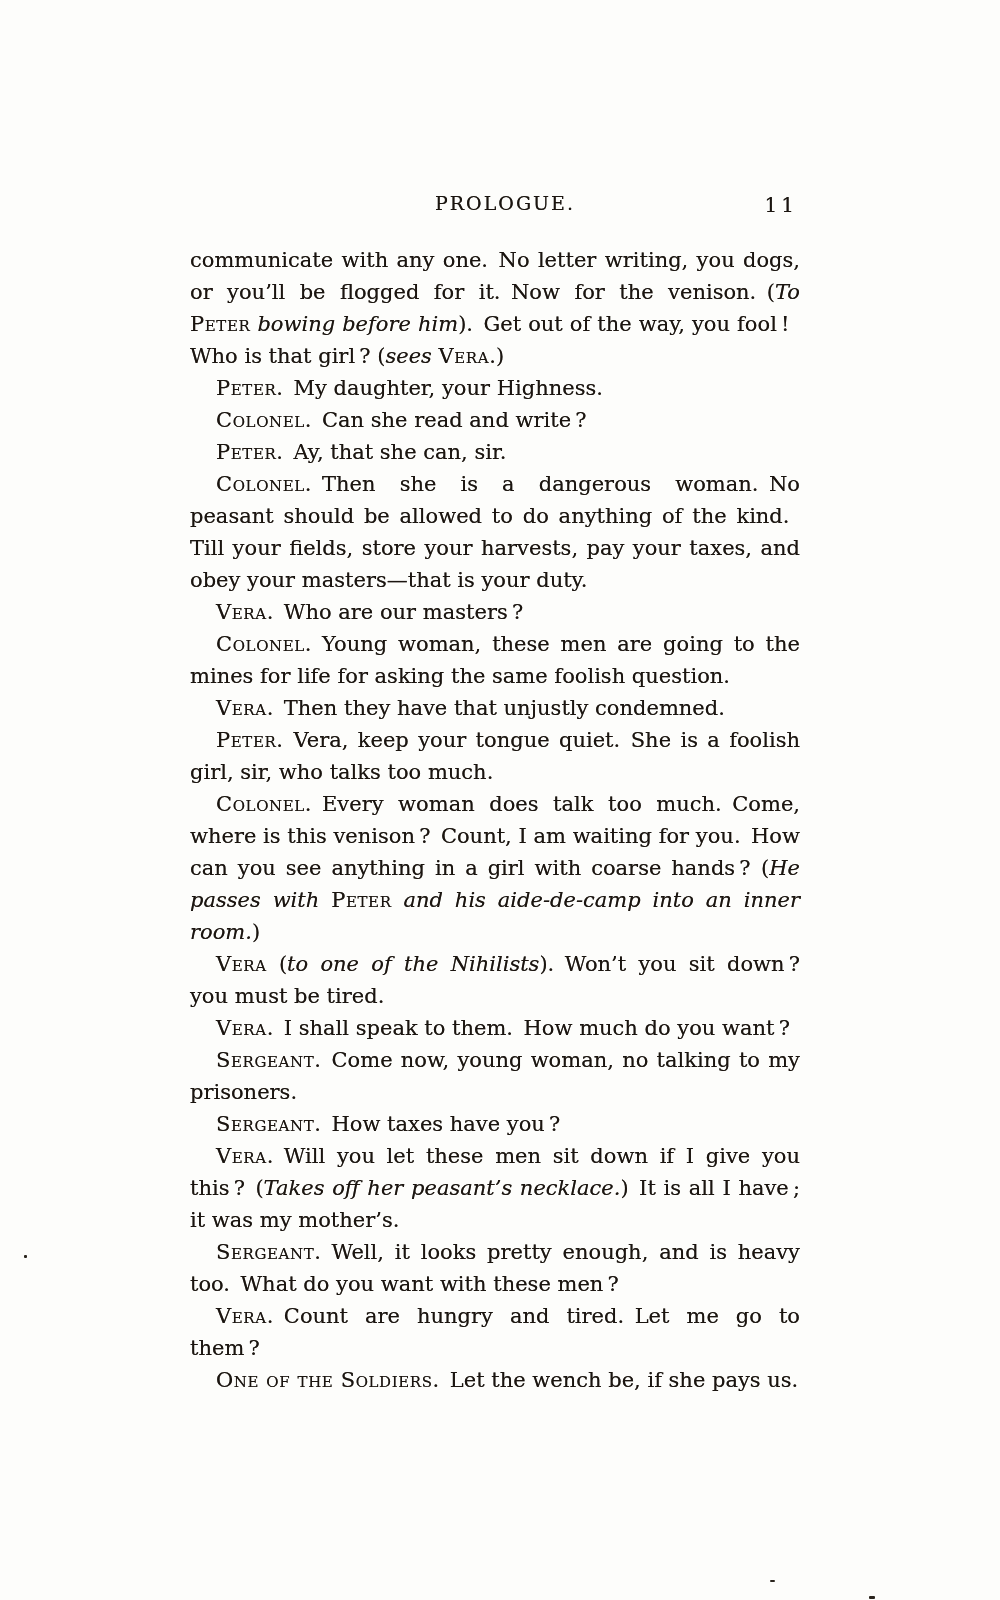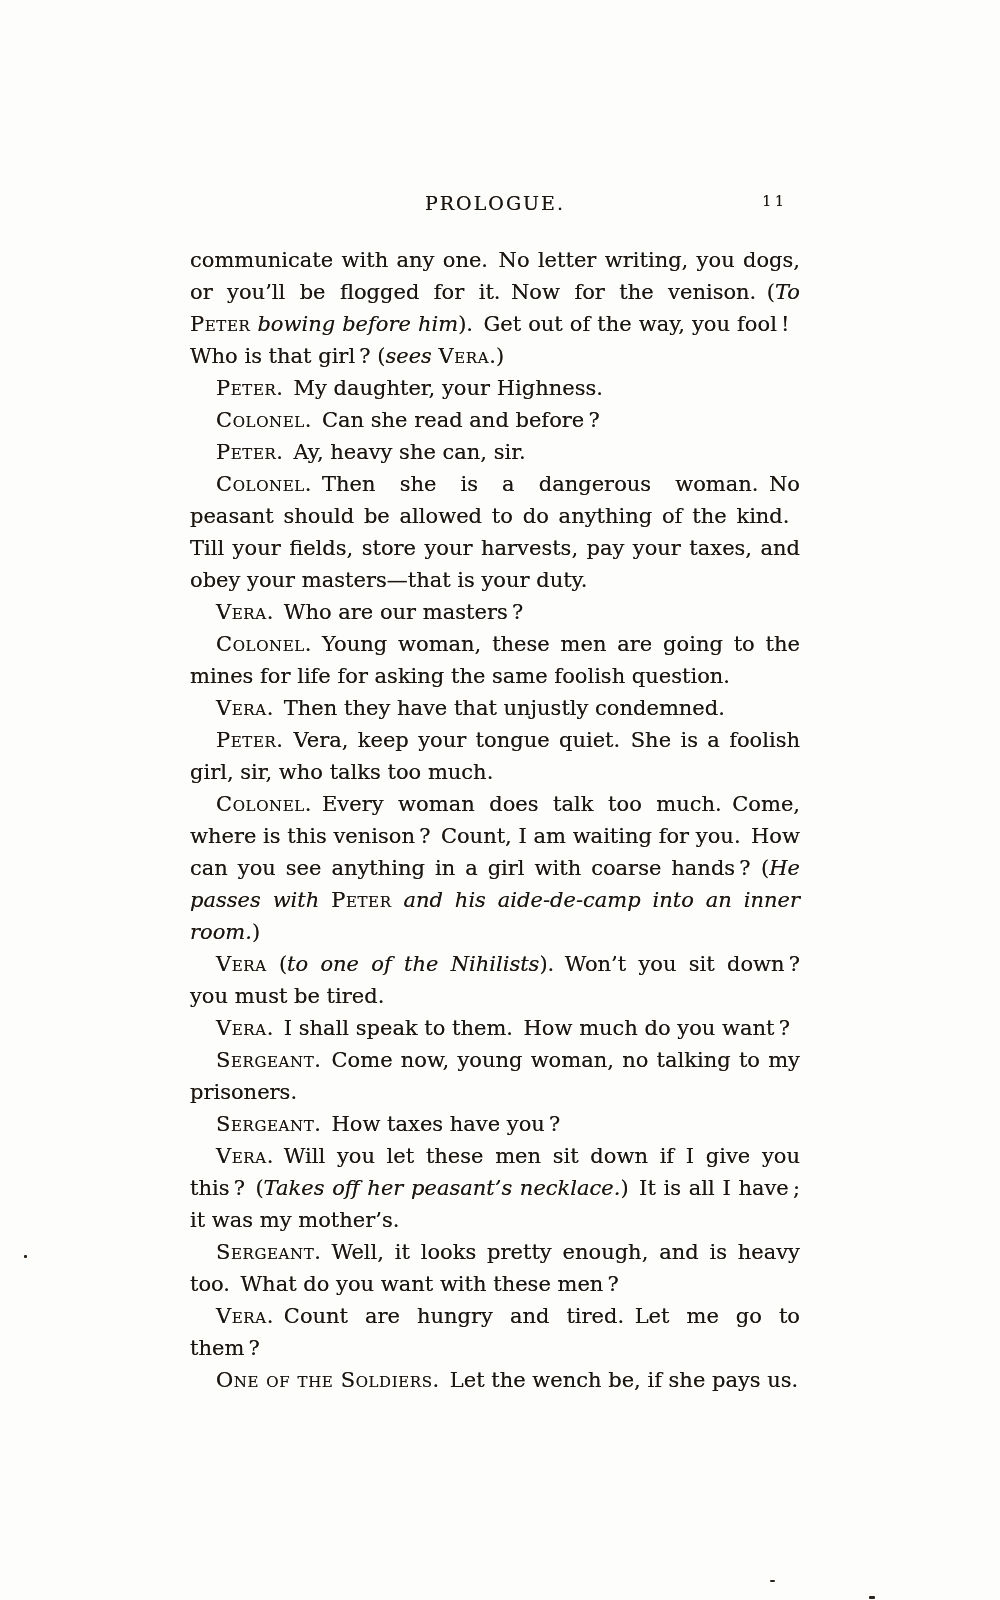--- a/index.html
+++ b/index.html
@@ -15,39 +15,39 @@
     font-family: "DejaVu Serif", "Liberation Serif", serif;
     overflow: hidden;
   }
   .sheet {
     position: absolute;
     inset: 0;
   }
   .running-header {
     position: absolute;
     top: 192px;
-    left: 190px;
+    left: 200px;
     width: 610px;
     height: 30px;
     font-size: 19px;
   }
   .header-title {
     position: absolute;
     left: 0;
     right: 0;
     text-align: center;
     letter-spacing: 2px;
     text-shadow: 0 0 0.4px rgba(20,15,8,0.7);
   }
   .page-number {
     position: absolute;
     right: 12px;
     top: 1px;
     letter-spacing: 4px;
-    font-size: 14px;
+    font-size: 20px;
     text-shadow: 0 0 0.4px rgba(20,15,8,0.7);
   }
   .page-text {
     position: absolute;
     top: 244px;
     left: 190px;
     width: 610px;
     font-size: 21px;
     line-height: 32px;
     text-align: justify;
@@ -82,22 +82,22 @@
 <div class="sheet">
 
   <div class="running-header">
     <div class="header-title">PROLOGUE.</div>
     <div class="page-number">11</div>
   </div>
 
   <main class="page-text">
       <p class="para"><span class="r-n">communicate with any one. No letter writing, you dogs, or you’ll be flogged for it. Now for the venison. (</span><span class="r-i">To</span><span class="r-n"> </span><span class="r-sc">Peter</span><span class="r-n"> </span><span class="r-i">bowing before him</span><span class="r-n">). Get out of the way, you fool ! Who is that girl ? (</span><span class="r-i">sees</span><span class="r-n"> </span><span class="r-sc">Vera</span><span class="r-n">.)</span></p>
       <p class="para indent"><span class="r-sc">Peter</span><span class="r-n">. My daughter, your Highness.</span></p>
-      <p class="para indent"><span class="r-sc">Colonel</span><span class="r-n">. Can she read and before ?</span></p>
-      <p class="para indent"><span class="r-sc">Peter</span><span class="r-n">. Ay, heavy she can, sir.</span></p>
+      <p class="para indent"><span class="r-sc">Colonel</span><span class="r-n">. Can she read and write ?</span></p>
+      <p class="para indent"><span class="r-sc">Peter</span><span class="r-n">. Ay, that she can, sir.</span></p>
       <p class="para indent"><span class="r-sc">Colonel</span><span class="r-n">. Then she is a dangerous woman. No peasant should be allowed to do anything of the kind. Till your fields, store your harvests, pay your taxes, and obey your masters—that is your duty.</span></p>
       <p class="para indent"><span class="r-sc">Vera</span><span class="r-n">. Who are our masters ?</span></p>
       <p class="para indent"><span class="r-sc">Colonel</span><span class="r-n">. Young woman, these men are going to the mines for life for asking the same foolish question.</span></p>
       <p class="para indent"><span class="r-sc">Vera</span><span class="r-n">. Then they have that unjustly condemned.</span></p>
       <p class="para indent"><span class="r-sc">Peter</span><span class="r-n">. Vera, keep your tongue quiet. She is a foolish girl, sir, who talks too much.</span></p>
       <p class="para indent"><span class="r-sc">Colonel</span><span class="r-n">. Every woman does talk too much. Come, where is this venison ? Count, I am waiting for you. How can you see anything in a girl with coarse hands ? (</span><span class="r-i">He passes with</span><span class="r-n"> </span><span class="r-sc">Peter</span><span class="r-n"> </span><span class="r-i">and his aide-de-camp into an inner room.</span><span class="r-n">)</span></p>
       <p class="para indent"><span class="r-sc">Vera</span><span class="r-n"> (</span><span class="r-i">to one of the Nihilists</span><span class="r-n">). Won’t you sit down ? you must be tired.</span></p>
       <p class="para indent"><span class="r-sc">Vera</span><span class="r-n">. I shall speak to them. How much do you want ?</span></p>
       <p class="para indent"><span class="r-sc">Sergeant</span><span class="r-n">. Come now, young woman, no talking to my prisoners.</span></p>
       <p class="para indent"><span class="r-sc">Sergeant</span><span class="r-n">. How taxes have you ?</span></p>

